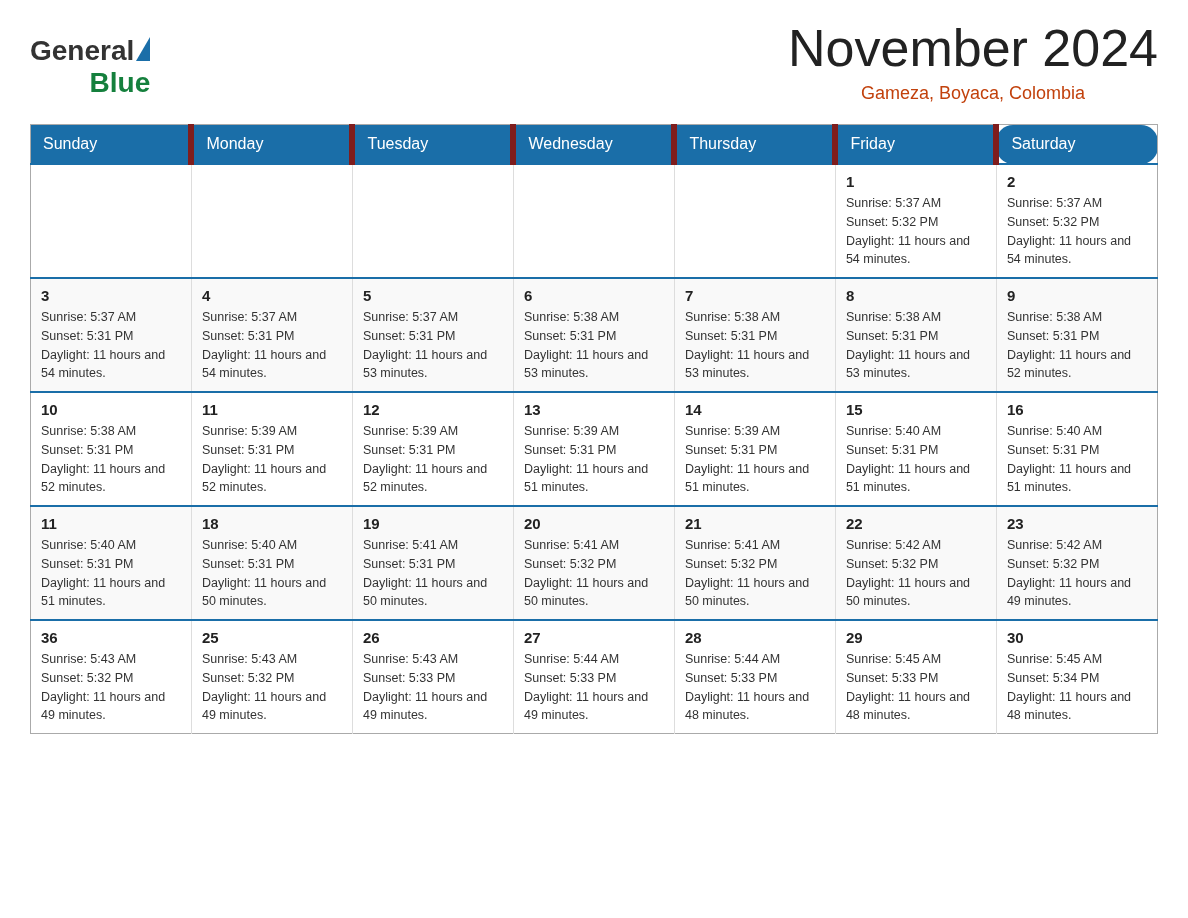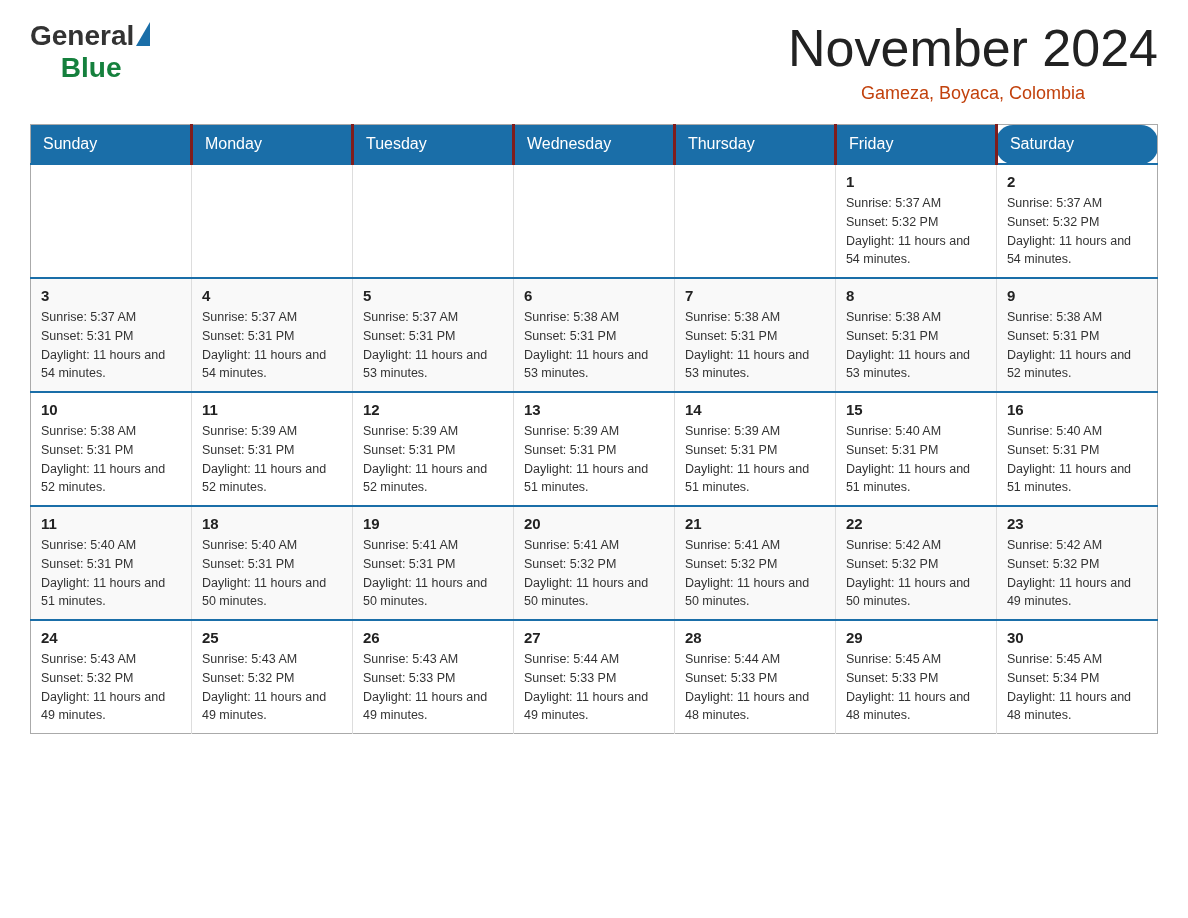--- a/index.html
+++ b/index.html
@@ -12,21 +12,22 @@
     }
     .header-area {
       display: flex;
       justify-content: space-between;
       align-items: flex-start;
       margin-bottom: 20px;
     }
     .logo {
       display: flex;
       flex-direction: column;
-      align-items: center;
+      align-items: flex-end;
+      margin-top: 15px;
     }
     .logo-text {
       display: flex;
       align-items: center;
     }
     .logo-general {
       font-size: 28px;
       font-weight: bold;
       color: #333;
     }
@@ -65,21 +66,21 @@
     }
     .calendar thead tr {
       background-color: #1a6ea8;
     }
     .calendar thead th {
       color: #fff;
       font-size: 16px;
       font-weight: normal;
       padding: 10px 12px;
       text-align: left;
-      border-right: 3px solid #7f1d1d;
+      border-right: 6px solid #7f1d1d;
     }
     .calendar thead th:last-child {
       border-right: none;
       border-radius: 17px;
     }
     .calendar tbody tr {
       border-top: 2px solid #1a6ea8;
     }
     .calendar tbody td {
       vertical-align: top;
@@ -245,21 +246,21 @@
           <span class="day-number">22</span>
           <div class="day-info">Sunrise: 5:42 AM<br>Sunset: 5:32 PM<br>Daylight: 11 hours and 50 minutes.</div>
         </td>
         <td>
           <span class="day-number">23</span>
           <div class="day-info">Sunrise: 5:42 AM<br>Sunset: 5:32 PM<br>Daylight: 11 hours and 49 minutes.</div>
         </td>
       </tr>
       <tr>
         <td>
-          <span class="day-number">24</span>
+          <span class="day-number">36</span>
           <div class="day-info">Sunrise: 5:43 AM<br>Sunset: 5:32 PM<br>Daylight: 11 hours and 49 minutes.</div>
         </td>
         <td>
           <span class="day-number">25</span>
           <div class="day-info">Sunrise: 5:43 AM<br>Sunset: 5:32 PM<br>Daylight: 11 hours and 49 minutes.</div>
         </td>
         <td>
           <span class="day-number">26</span>
           <div class="day-info">Sunrise: 5:43 AM<br>Sunset: 5:33 PM<br>Daylight: 11 hours and 49 minutes.</div>
         </td>

